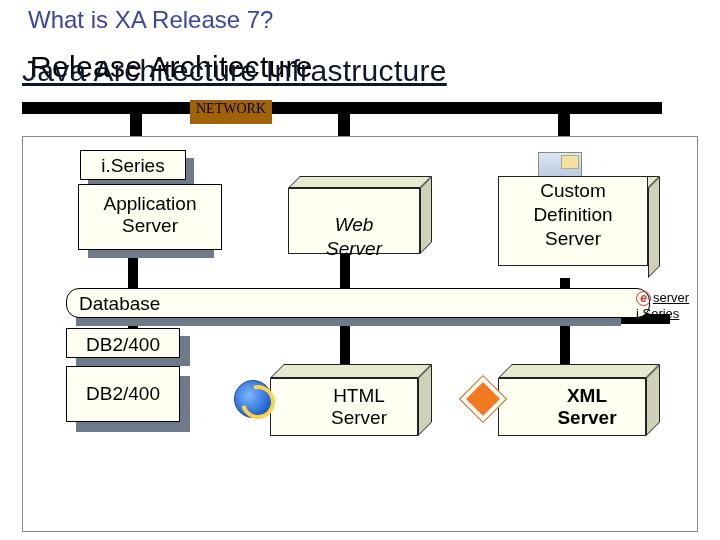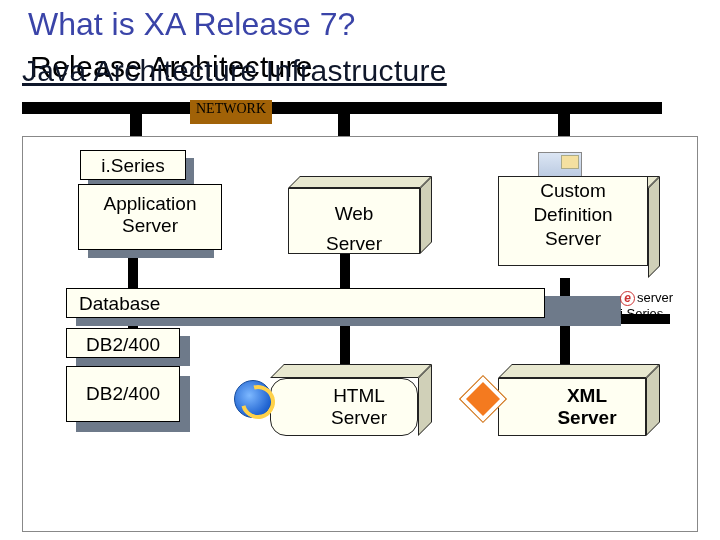--- a/index.html
+++ b/index.html
@@ -8,21 +8,21 @@
     height: 540px;
     background: #fff;
     font-family: Arial, Helvetica, sans-serif;
     position: relative;
     overflow: hidden;
   }
   .title {
     position: absolute;
     left: 28px;
     top: 6px;
-    font-size: 32px;
+    font-size: 24px;
     color: #3a44a8;
   }
   .subtitle-back {
     position: absolute;
     left: 30px;
     top: 50px;
     font-size: 30px;
     color: #000;
     letter-spacing: 0.3px;
   }
@@ -119,21 +119,21 @@
   
   .iseries-shadow { left: 88px; top: 158px; width: 106px; height: 30px; }
   .iseries { left: 80px; top: 150px; width: 106px; height: 30px; padding-top: 4px; }
 
   .appsrv-shadow { left: 88px; top: 192px; width: 126px; height: 66px; }
   .appsrv { left: 78px; top: 184px; width: 144px; height: 66px; padding-top: 8px; line-height: 22px;}
 
   
   .web-top  { left: 288px; top: 176px; width: 132px; height: 12px; }
   .web-side { left: 420px; top: 188px; width: 12px;  height: 66px; }
-  .web      { left: 288px; top: 188px; width: 132px; height: 66px; padding-top: 10px; line-height: 30px;}
+  .web      { left: 288px; top: 188px; width: 132px; height: 66px; padding-top: 24px; line-height: 24px; font-style: italic;}
 
   
   .cds-top  { left: 498px; top: 176px; width: 150px; height: 12px; }
   .cds-side { left: 648px; top: 188px; width: 12px;  height: 90px; }
   .cds      { left: 498px; top: 176px; width: 150px; height: 90px; padding-top: 2px; line-height: 24px;}
   .cds-icon {
     position: absolute;
     left: 538px; top: 152px;
     width: 44px; height: 28px;
     border: 1px solid #888;
@@ -158,28 +158,29 @@
   .vcable { position:absolute; width:10px; background:#000; }
   .vc1 { left: 128px; top: 250px; height: 68px; }
   .vc2 { left: 340px; top: 254px; height: 64px; }
   .vc3 { left: 560px; top: 278px; height: 40px; }
   .vc4 { left: 340px; top: 322px; height: 58px; }
   .vc5 { left: 560px; top: 322px; height: 58px; }
   .vc6 { left: 128px; top: 322px; height: 44px; }
 
   
   .db-shadow { left: 76px; top: 296px; width: 545px; height: 30px; }
-  .db { left: 66px; top: 288px; width: 479px; height: 30px; text-align:left; padding:4px 0 0 12px;}
+  .db { left: 66px; top: 288px; width: 584px; height: 30px; text-align:left; padding:4px 0 0 12px;border-radius:13px;}
 
   
   .eserver {
     position: absolute;
-    left: 620px; top: 290px;
+    left: 636px; top: 290px;
     font-size: 13px;
     line-height: 15px;
+    text-decoration: underline;
   }
   .eserver .e {
     display:inline-block;
     width:15px;height:15px;
     border:1px solid #c33;
     border-radius:50%;
     color:#c33;
     font-style:italic;
     font-weight:bold;
     font-size:12px;
@@ -190,21 +191,21 @@
 
   
   .db2a-shadow { left: 76px; top: 336px; width: 114px; height: 30px; }
   .db2a { left: 66px; top: 328px; width: 114px; height: 30px; padding-top:5px;}
   .db2b-shadow { left: 76px; top: 376px; width: 114px; height: 56px; }
   .db2b { left: 66px; top: 366px; width: 114px; height: 56px; padding-top:16px;}
 
   
   .html-top  { left: 270px; top: 364px; width: 148px; height: 14px; }
   .html-side { left: 418px; top: 378px; width: 14px;  height: 58px; }
-  .html      { left: 270px; top: 378px; width: 148px; height: 58px; padding-top: 6px; line-height:22px; padding-left:30px;border-radius:16px;}
+  .html      { left: 270px; top: 378px; width: 148px; height: 58px; padding-top: 6px; line-height:22px; padding-left:30px;}
   .ie-icon {
     position:absolute;
     left: 234px; top: 380px;
     width: 38px; height: 38px;
     border-radius:50%;
     background: radial-gradient(circle at 40% 40%, #7db8ff 0%, #1e62d0 70%);
     border:1px solid #134a9c;
   }
   .ie-icon::after{
     content:"";

